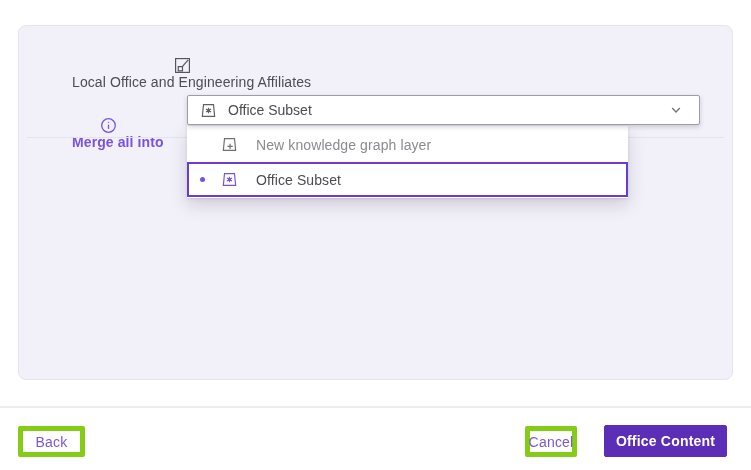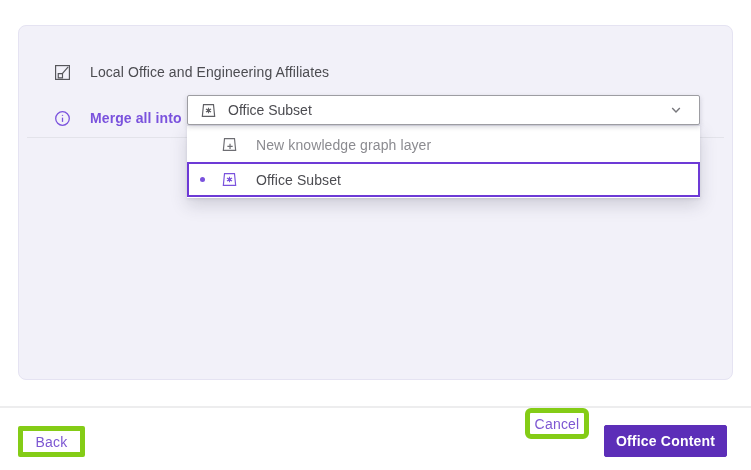--- a/index.html
+++ b/index.html
@@ -29,23 +29,24 @@
     width:715px; height:355px;
     background:var(--panel-bg);
     border:1px solid var(--panel-border);
     border-radius:8px;
   }
   .panel-row{
     position:absolute;
     left:34px;
     display:flex;
     align-items:center;
+    flex-direction:column;
   }
   .row-source{ top:30px; height:32px; }
-  .row-merge{ top:76px; height:32px; }
+  .row-merge{ top:92px; height:32px;justify-content:flex-end; }
   .row-icon{ width:18px; height:18px; display:flex; align-items:center; justify-content:center; flex:0 0 auto;}
   .row-label{ margin-left:19px; font-size:14px; color:var(--text-dark); letter-spacing:.1px;}
   .merge-label{ margin-left:19px; font-size:14px; font-weight:700; color:var(--purple); letter-spacing:.1px;}
   .panel-divider{
     position:absolute;
     left:8px; right:8px; top:111px;
     height:1px;
     background:var(--divider);
   }
   
@@ -62,21 +63,21 @@
     z-index:5;
     cursor:pointer;
   }
   .select .sel-icon{ margin-left:12px; width:17px; height:17px; color:var(--icon-gray); flex:0 0 auto;}
   .select .sel-value{ margin-left:11px; font-size:14px; color:var(--text-dark); flex:1;}
   .select .sel-chevron{ margin-right:16px; width:14px; height:14px; color:#77777c; flex:0 0 auto;}
   
   .menu{
     position:absolute;
     left:187px; top:126px;
-    width:513px;
+    width:441px;
     background:#ffffff;
     box-shadow:0 7px 16px rgba(50,50,70,.18), 0 1px 3px rgba(50,50,70,.12);
     z-index:4;
     padding:1px 0;
   }
   .menu-item{
     position:relative;
     height:35px;
     display:flex;
     align-items:center;
@@ -111,21 +112,21 @@
     border-radius:2px;
     cursor:pointer;
     letter-spacing:.2px;
   }
   .btn-outline{
     background:#ffffff;
     border:5px solid #84cc16;
     color:#7d57d2;
   }
   .btn-back{ left:18px; top:426px; width:67px; height:31px; }
-  .btn-cancel{ left:525px; top:408px; width:64px; height:31px;border-radius:6px; }
+  .btn-cancel{ left:525px; top:426px; width:52px; height:31px; }
   .btn-import{
     left:604px; top:425px; width:123px; height:32px;
     background:var(--purple-deep);
     border:1px solid var(--purple-deep);
     color:#ffffff;
     font-weight:700;
   }
   svg{display:block;}
 </style>
 </head>

